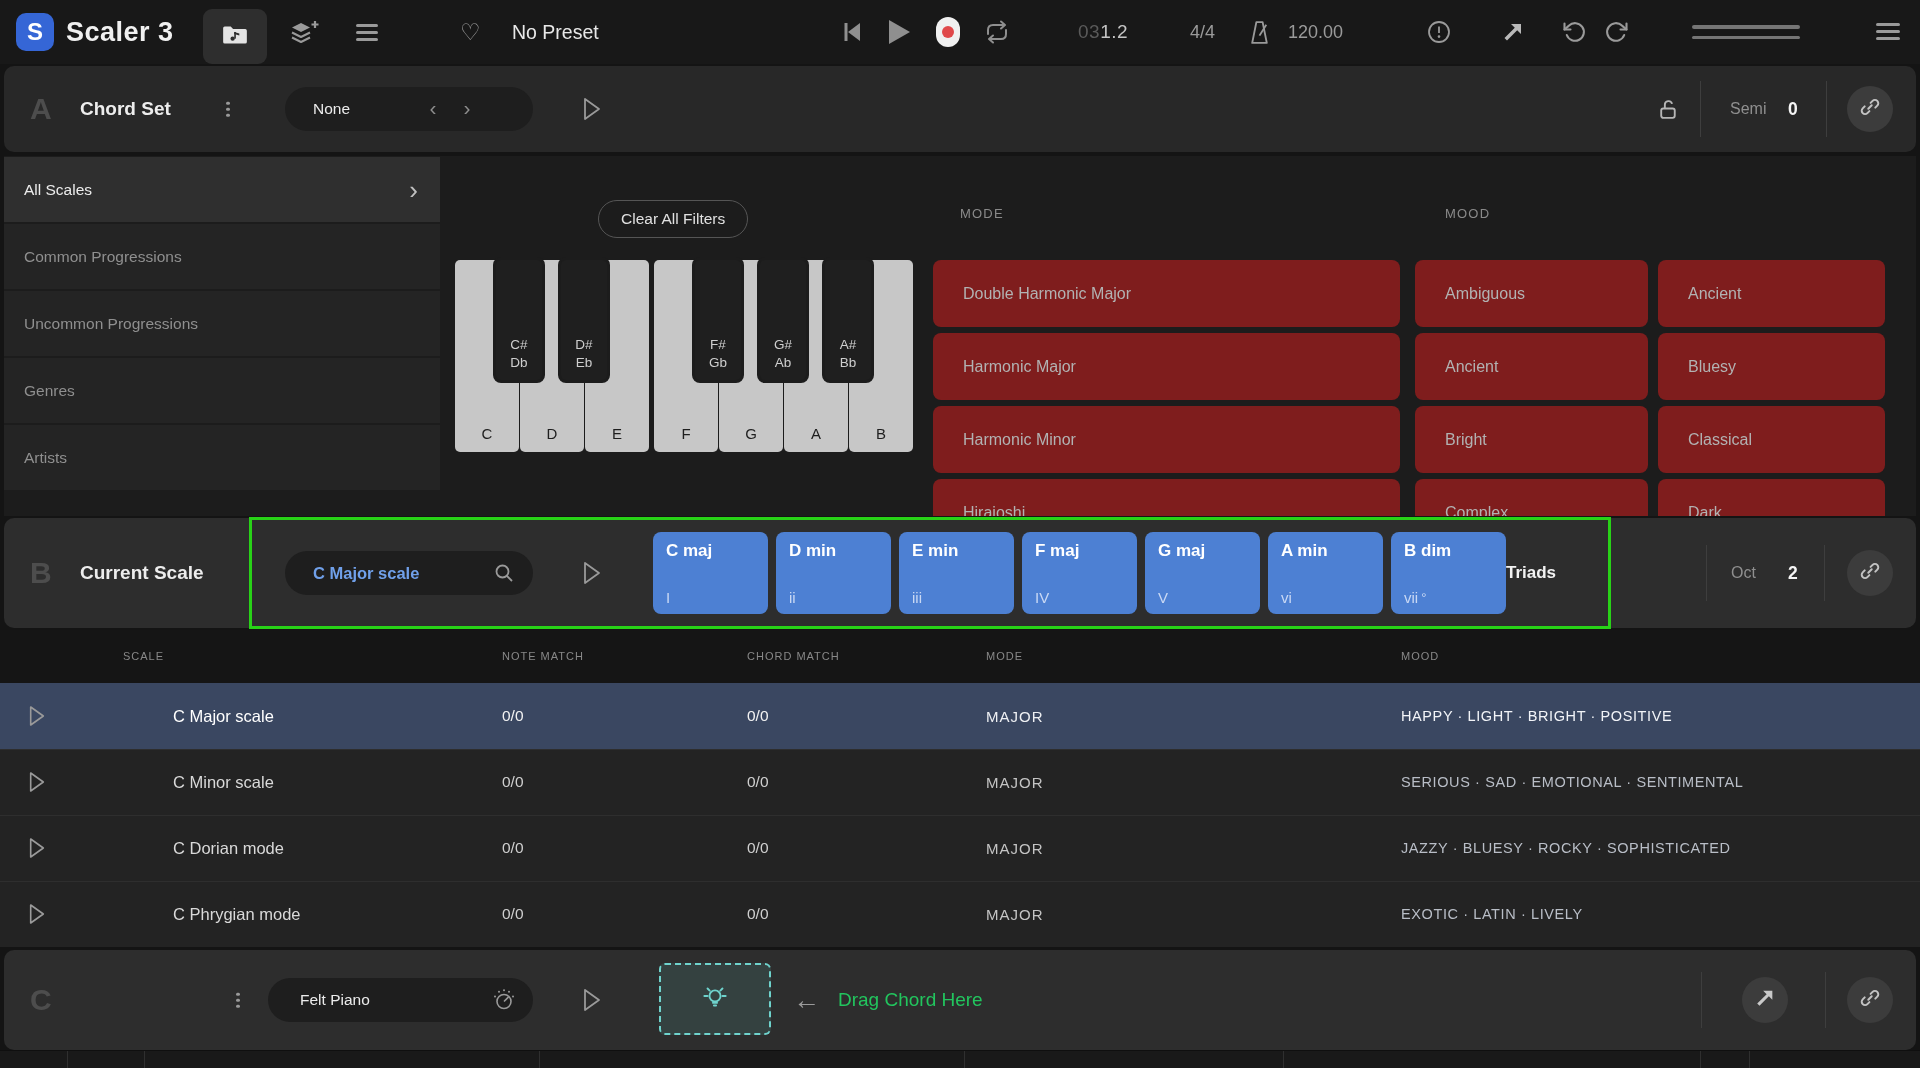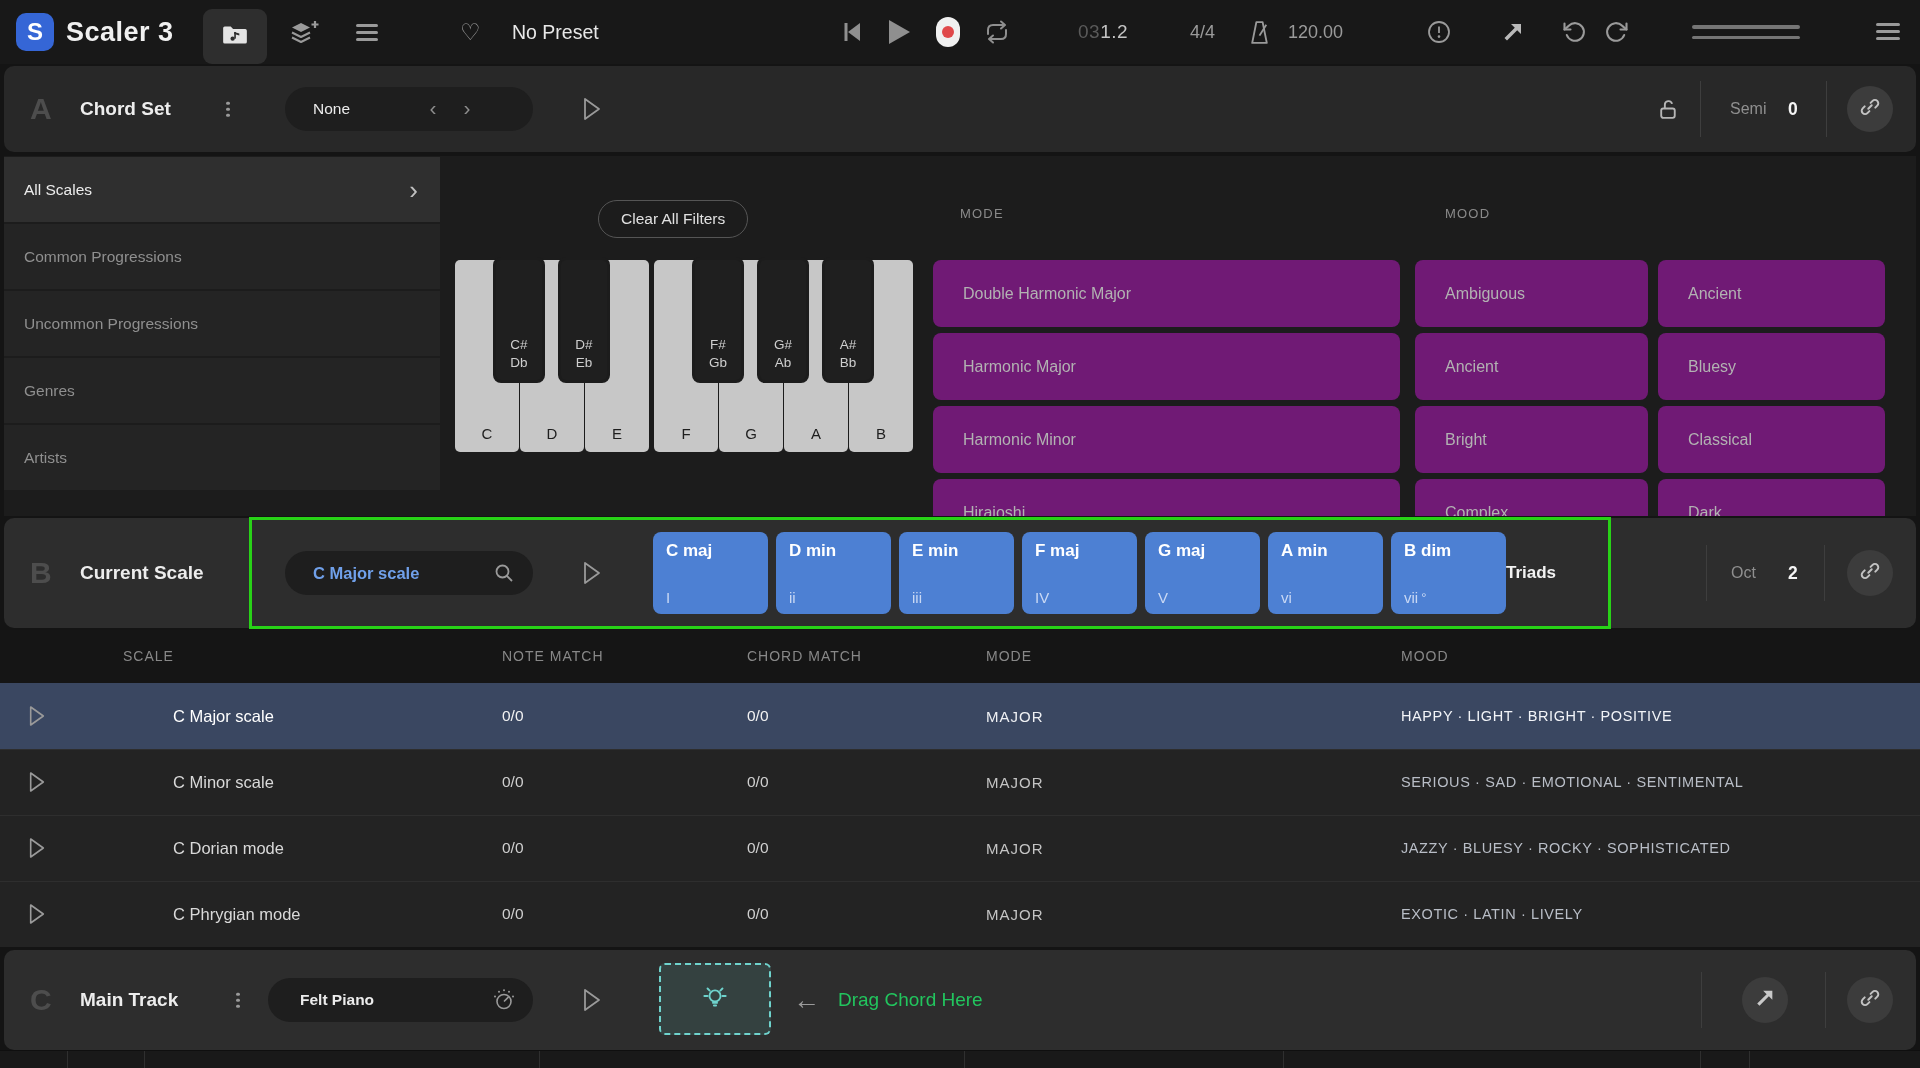--- a/index.html
+++ b/index.html
@@ -50,21 +50,21 @@
   
   .content{position:absolute;top:156px;left:4px;right:4px;height:360px;background:#1c1c1c;overflow:hidden;padding-left:46px;}
   .side-item{position:absolute;left:0;width:436px;height:65px;background:#242424;
              display:flex;align-items:center;padding-left:20px;box-sizing:border-box;
              font-size:15.5px;color:#8f8f8f;}
   .side-item.active{background:#2f2f2f;color:#ececec;}
   .side-item .chev{position:absolute;right:22px;font-size:26px;color:#c0c0c0;line-height:1;}
   .clear-btn{position:absolute;left:594px;top:44px;border:1px solid #555;border-radius:20px;
              padding:9px 22px;font-size:15.5px;color:#e0e0e0;background:transparent;}
   .col-header{position:absolute;font-size:13px;letter-spacing:1.2px;color:#8a8a8a;font-weight:500;}
-  .card{position:absolute;height:67px;background:#701a75;border-radius:8px;
+  .card{position:absolute;height:67px;background:#7f1d1d;border-radius:8px;
         display:flex;align-items:center;padding-left:30px;box-sizing:border-box;
         font-size:16px;color:#b2b2b2;}
 
   .piano{position:absolute;left:451px;top:104px;width:458px;height:192px;}
   .wkey{position:absolute;top:0;width:64px;height:192px;background:#c7c7c7;border-radius:5px;}
   .wkey span{position:absolute;bottom:10px;left:0;right:0;text-align:center;font-size:15px;color:#1e1e1e;}
   .bkey{position:absolute;top:0;width:46px;height:120px;background:#1f1f1f;border-radius:5px;
         box-shadow:0 0 0 3px #1c1c1c;}
   .bkey .lbl{position:absolute;bottom:8px;left:0;right:0;text-align:center;font-size:13.5px;
              line-height:1.35;color:#cfcfcf;}
@@ -79,21 +79,21 @@
   .chord .rn{font-size:15px;color:#c9d8f4;}
   .chord .sfx{font-size:13px;vertical-align:1px;margin-left:3px;}
   .triads{position:absolute;left:1502px;top:0;bottom:0;display:flex;align-items:center;
           font-size:17px;font-weight:600;color:#f2f2f2;}
   .green-box{position:absolute;left:249px;top:517px;width:1362px;height:112px;
              border:3px solid #28d217;box-sizing:border-box;z-index:50;pointer-events:none;}
 
   
   .scale-table{position:absolute;top:630px;left:0;right:0;}
   .thead{position:relative;height:53px;background:#151515;}
-  .thead span{position:absolute;top:0;line-height:53px;font-size:14px;letter-spacing:1px;color:#888;}
+  .thead span{position:absolute;top:0;line-height:53px;font-size:11px;letter-spacing:1px;color:#888;}
   .trow{position:relative;height:66px;background:#232323;}
   .trow + .trow{box-shadow:inset 0 1px 0 #2e2e2e;}
   .trow.selected{background:#3a4761;}
   .trow .cell{position:absolute;top:50%;transform:translateY(-50%);}
   .c-scale{left:173px;font-size:16.5px;color:#d9d9d9;}
   .c-note{left:502px;font-size:15.5px;color:#cfcfcf;}
   .c-chord{left:747px;font-size:15.5px;color:#cfcfcf;}
   .c-mode{left:986px;font-size:15px;letter-spacing:1px;color:#c4c4c4;}
   .c-mood{left:1401px;font-size:14.5px;letter-spacing:.6px;color:#b9bec7;}
   .selected .c-scale{color:#fff;}
@@ -526,28 +526,27 @@
       <span class="cell c-scale">C Phrygian mode</span>
       <span class="cell c-note">0/0</span>
       <span class="cell c-chord">0/0</span>
       <span class="cell c-mode">MAJOR</span>
       <span class="cell c-mood">EXOTIC · LATIN · LIVELY</span>
     </div>
   </div>
 
   <div class="panel row-c">
     <div class="slot-letter">C</div>
-    <div class="slot-title">Main Track</div>
     <div class="kebab" style="left:228px;">
         <i></i>
         <i></i>
         <i></i>
       </div>
 
-    <div class="pill" style="left:264px;top:28px;width:265px;font-weight:bold;">
+    <div class="pill" style="left:264px;top:28px;width:265px;">
       <span class="val" style="left:32px;">Felt Piano</span>
       <span style="position:absolute;right:16px;top:9px;">
         <svg width="26" height="26" viewBox="0 0 26 26" fill="none" stroke="#9a9a9a" stroke-width="1.6">
             <circle cx="13" cy="14.5" r="7"></circle>
             <line x1="13" y1="14.5" x2="17.6" y2="9.9"></line>
             <g fill="#9a9a9a" stroke="none">
               <circle cx="4" cy="9.5" r="1"></circle>
               <circle cx="8" cy="4.8" r="1"></circle>
               <circle cx="13" cy="3.2" r="1"></circle>
               <circle cx="18" cy="4.8" r="1"></circle>

